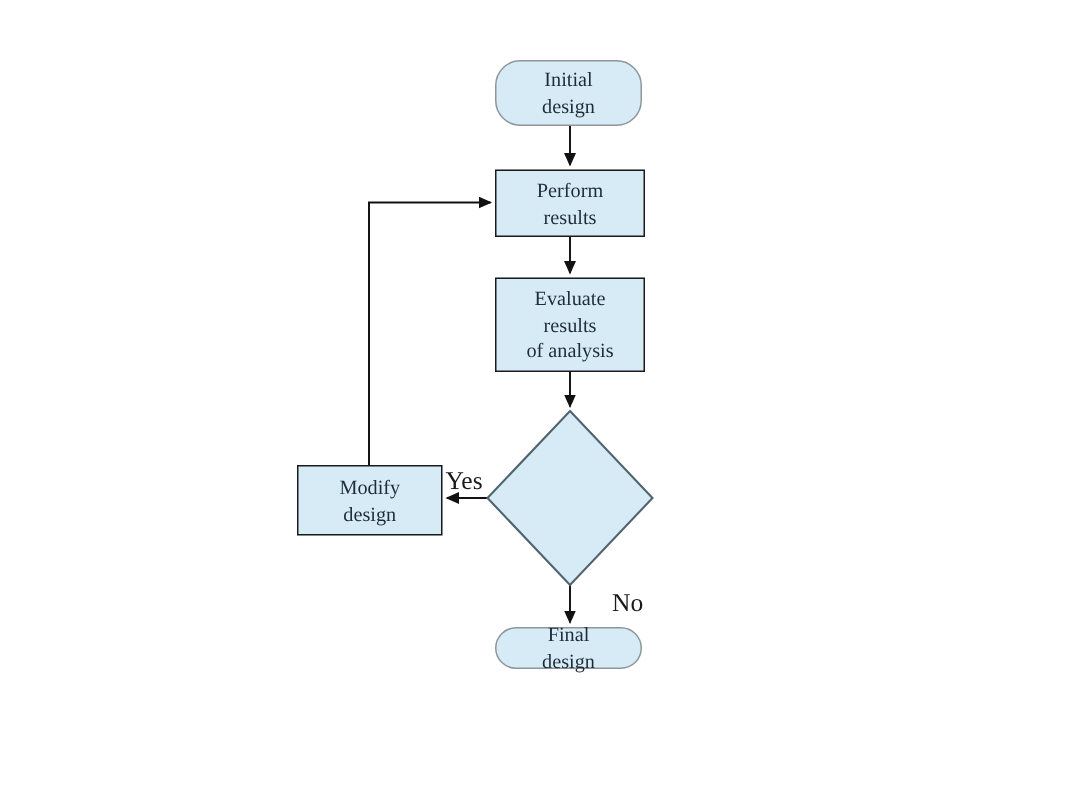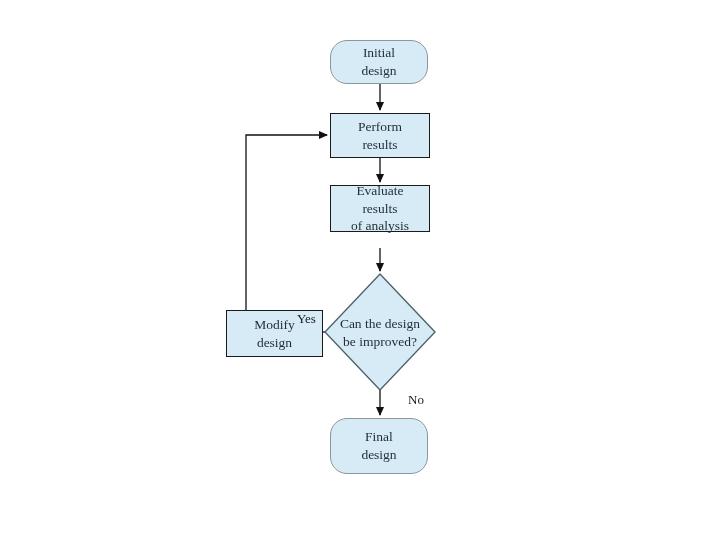--- a/index.html
+++ b/index.html
@@ -72,21 +72,21 @@
     width: 120px;
     text-align: center;
     white-space: pre-line;
     color: var(--text);
     font-size: 13.5px;
     line-height: 1.3;
   }
   .edge-label {
     position: absolute;
     color: var(--label-text);
-    font-size: 13px;
+    font-size: 17px;
     line-height: 1;
   }
   .edge-label.yes { left: 297px; top: 312px; }
   .edge-label.no  { left: 408px; top: 393px; }
 </style>
 </head>
 <body>
 
 <div class="canvas">
 
@@ -106,30 +106,28 @@
 
     <polygon class="diamond" points="380,274 435,332 380,390 325,332"></polygon>
   </svg>
 
   <div class="node rounded" style="left:330px; top:40px; width:98px; height:44px;">Initial
 design</div>
 
   <div class="node rect" style="left:330px; top:113px; width:100px; height:45px;">Perform
 results</div>
 
-  <div class="node rect" style="left:330px; top:185px; width:100px; height:47px;">Evaluate
+  <div class="node rect" style="left:330px; top:185px; width:100px; height:63px;">Evaluate
 results
 of analysis</div>
 
-  <div class="diamond-label">Can the design
-be improved?</div>
 
-  <div class="node rect" style="left:198px; top:310px; width:97px; height:47px;margin-left:28px;">Modify
+  <div class="node rect" style="left:198px; top:310px; width:97px; height:47px;">Modify
 design</div>
 
-  <div class="node rounded" style="left:330px; top:418px; width:98px; height:56px;">Final
+  <div class="node rounded" style="left:330px; top:418px; width:98px; height:28px;">Final
 design</div>
 
   <div class="edge-label yes">Yes</div>
 
   <div class="edge-label no">No</div>
 
 </div>
 
 </body></html>

